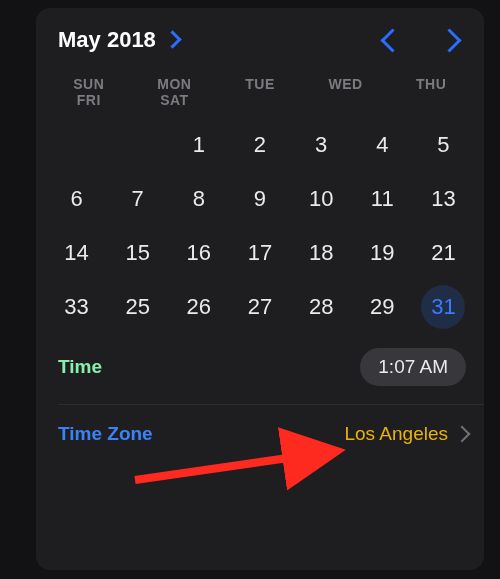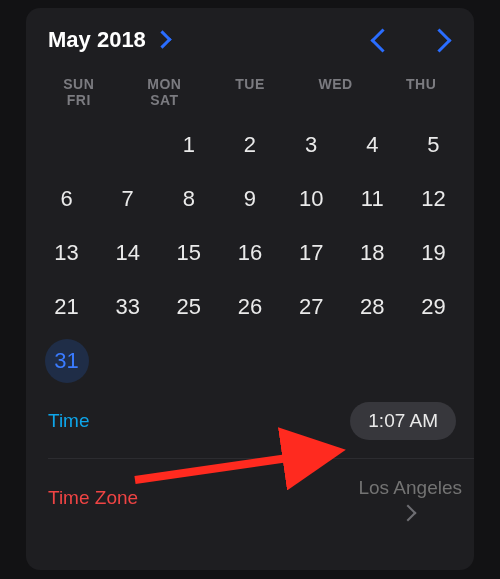--- a/index.html
+++ b/index.html
@@ -8,21 +8,21 @@
     width: 500px;
     height: 579px;
     background: #121214;
     font-family: -apple-system, "SF Pro Text", "Helvetica Neue", Arial, sans-serif;
     color: #e6e6e8;
     overflow: hidden;
   }
 
   .card {
     position: absolute;
-    left: 26px;
+    left: 36px;
     top: 8px;
     width: 448px;
     height: 562px;
     background: #1e1e21;
     border-radius: 14px;
     box-sizing: border-box;
     padding: 0;
   }
 
   
@@ -133,22 +133,22 @@
   
 
   .time-row {
     display: flex;
     align-items: center;
     padding: 14px 18px 18px 22px;
   }
 
   .time-label {
     font-size: 19px;
-    font-weight: 400;
-    color: #0ea5e9;
+    font-weight: 700;
+    color: #86efac;
   }
 
   .time-button {
     margin-left: auto;
     background: #37373c;
     color: #eaeaea;
     font-size: 19px;
     padding: 8px 18px;
     border-radius: 19px;
     cursor: pointer;
@@ -164,31 +164,30 @@
 
   .tz-row {
     display: flex;
     align-items: center;
     padding: 18px 12px 0 22px;
     font-size: 19px;
     cursor: pointer;
   }
 
   .tz-label {
-    color: #ef4444;
-    font-weight: 400;
+    color: #3b82f6;
+    font-weight: 700;
   }
 
   .tz-value {
     margin-left: auto;
-    color: #737373;
+    color: #eab308;
     display: flex;
     align-items: center;
     gap: 8px;
-    flex-direction: column;
   }
 
   .tz-chevron {
     width: 10px;
     height: 10px;
     border-top: 2px solid #6e6e73;
     border-right: 2px solid #6e6e73;
     transform: rotate(45deg);
     margin-right: 4px;
   }
@@ -260,23 +259,20 @@
       <div class="cell">
         <span>9</span>
       </div>
       <div class="cell">
         <span>10</span>
       </div>
       <div class="cell">
         <span>11</span>
       </div>
       <div class="cell">
-        <span>12</span>
-      </div>
-      <div class="cell">
         <span>13</span>
       </div>
       <div class="cell">
         <span>14</span>
       </div>
       <div class="cell">
         <span>15</span>
       </div>
       <div class="cell">
         <span>16</span>

